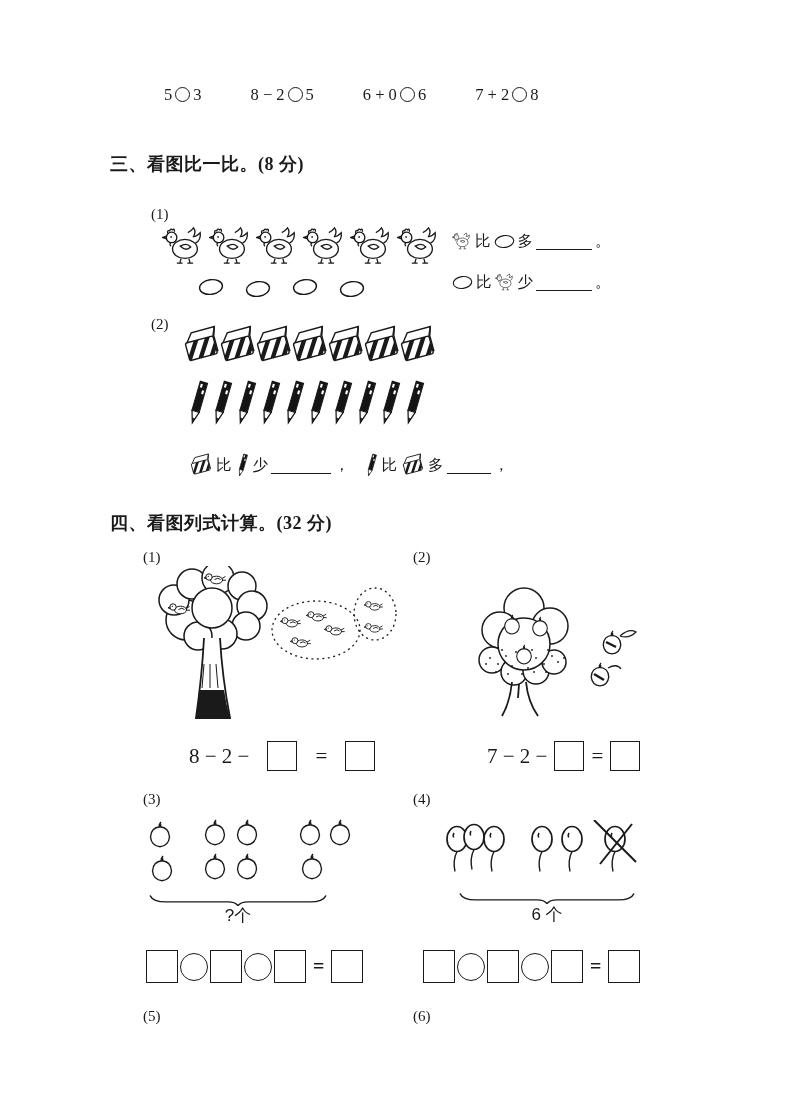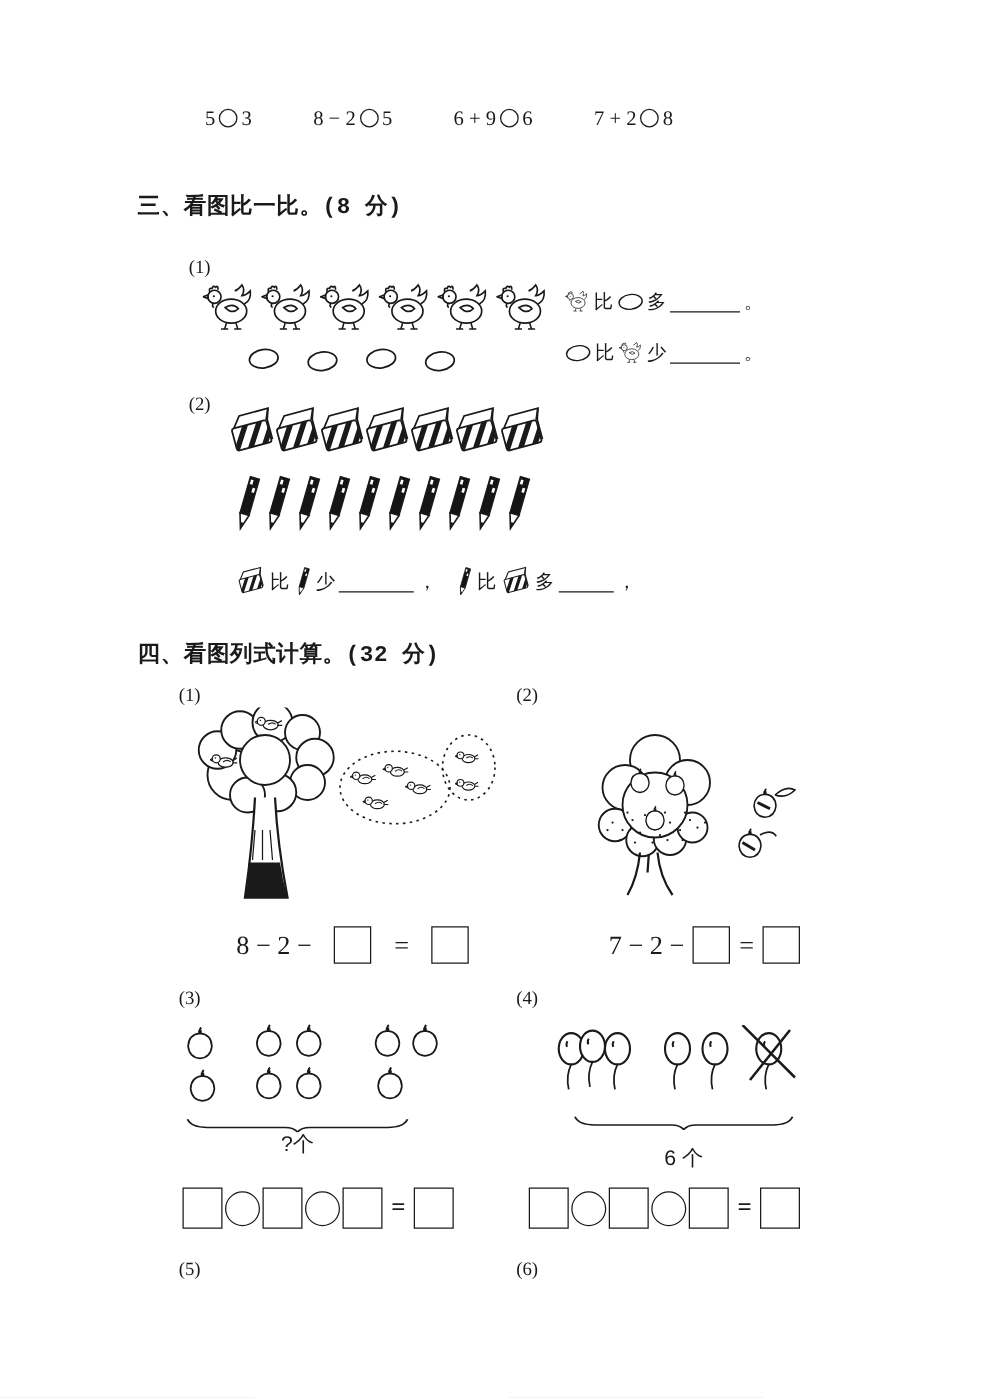--- a/index.html
+++ b/index.html
@@ -7,21 +7,21 @@
     position:relative;width:789px;height:1118px;background:#ffffff;
     margin:0 auto;overflow:hidden;color:#1a1a1a;
     font-family:"Liberation Serif","DejaVu Serif",serif;
   }
   .abs{position:absolute;}
   
   .cmp-row{left:164px;top:85px;display:flex;gap:49px;align-items:center;font-size:16.5px;}
   .cmp-item{display:flex;align-items:center;}
   .op-circle{display:inline-block;width:13px;height:13px;border:1.3px solid #1a1a1a;border-radius:50%;margin:0 3px 2px 3px;background:#fff;}
   
-  .sec-heading{font-family:Liberation Mono, monospace;font-weight:bold;font-size:18px;letter-spacing:.5px;}
+  .sec-heading{font-family:Liberation Serif, serif;font-weight:bold;font-size:18px;letter-spacing:.5px;}
   .item-label{font-size:15px;}
   
   .cmp-line{display:flex;align-items:center;gap:3px;font-size:15.5px;font-family:"Liberation Sans","DejaVu Sans",sans-serif;}
   .blank{display:inline-block;height:15px;border-bottom:1.5px solid #1a1a1a;}
   .blank.w58{width:56px;} .blank.w62{width:60px;} .blank.w46{width:44px;}
   .inline-ic{display:inline-block;vertical-align:middle;}
   
   .equation{display:flex;align-items:center;gap:7px;font-size:21px;}
   .eq-sq{display:inline-block;width:28px;height:28px;border:1.6px solid #1a1a1a;background:#fff;}
   .eq-eq{font-size:21px;}
@@ -112,21 +112,21 @@
       <span>5</span>
       <span class="op-circle"></span>
       <span>3</span>
     </div>
     <div class="cmp-item">
       <span>8 − 2</span>
       <span class="op-circle"></span>
       <span>5</span>
     </div>
     <div class="cmp-item">
-      <span>6 + 9</span>
+      <span>6 + 0</span>
       <span class="op-circle"></span>
       <span>6</span>
     </div>
     <div class="cmp-item">
       <span>7 + 2</span>
       <span class="op-circle"></span>
       <span>8</span>
     </div>
   </div>
 
@@ -348,21 +348,21 @@
     <use href="#sym-balloon" x="115" y="4" width="26" height="52"></use>
     <use href="#sym-balloon" x="158" y="4" width="26" height="52"></use>
     <g stroke="#1a1a1a" stroke-width="2">
       <path d="M150 0 L192 42"></path>
         <path d="M188 4 L156 44"></path>
     </g>
   </svg>
   <svg class="abs" style="left:458px;top:891px;" width="178" height="13" viewBox="0 0 180 16" preserveAspectRatio="none">
       <use href="#sym-brace"></use>
     </svg>
-  <div class="abs brace-label" style="left:458px;top:903px;width:178px;margin-top:12px;">6 个</div>
+  <div class="abs brace-label" style="left:458px;top:903px;width:178px;">6 个</div>
 
   <div class="abs shape-row" style="left:146px;top:950px;">
     <span class="eqbox"></span>
     <span class="eqcircle"></span>
     <span class="eqbox"></span>
     <span class="eqcircle"></span>
     <span class="eqbox"></span>
     <span class="eq-eq">=</span>
     <span class="eqbox"></span>
   </div>

